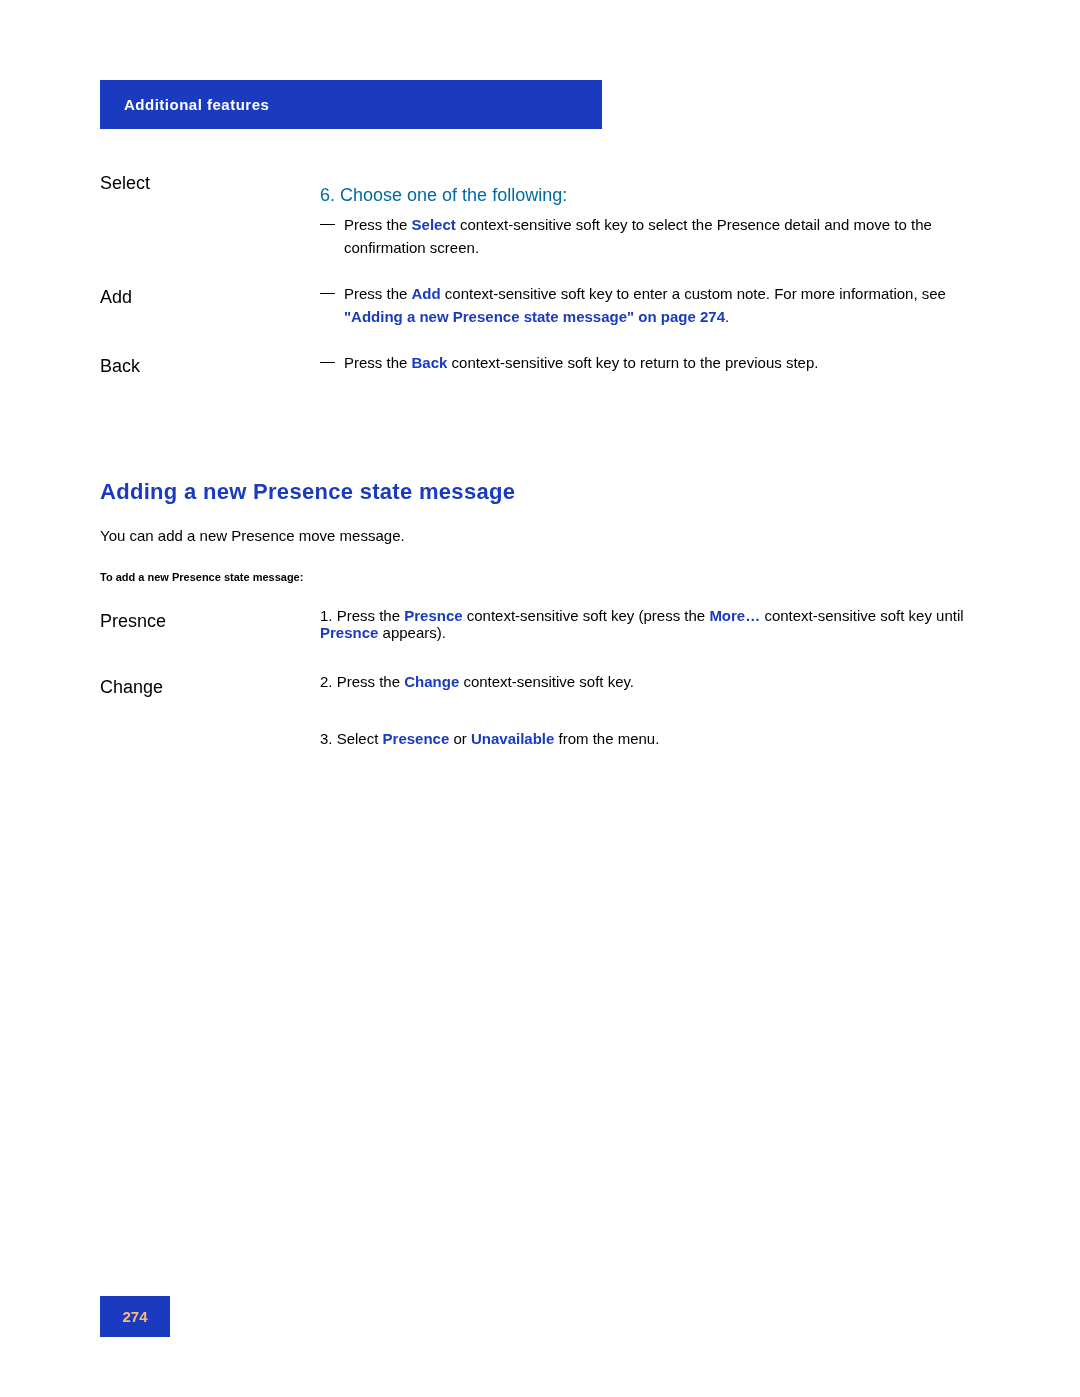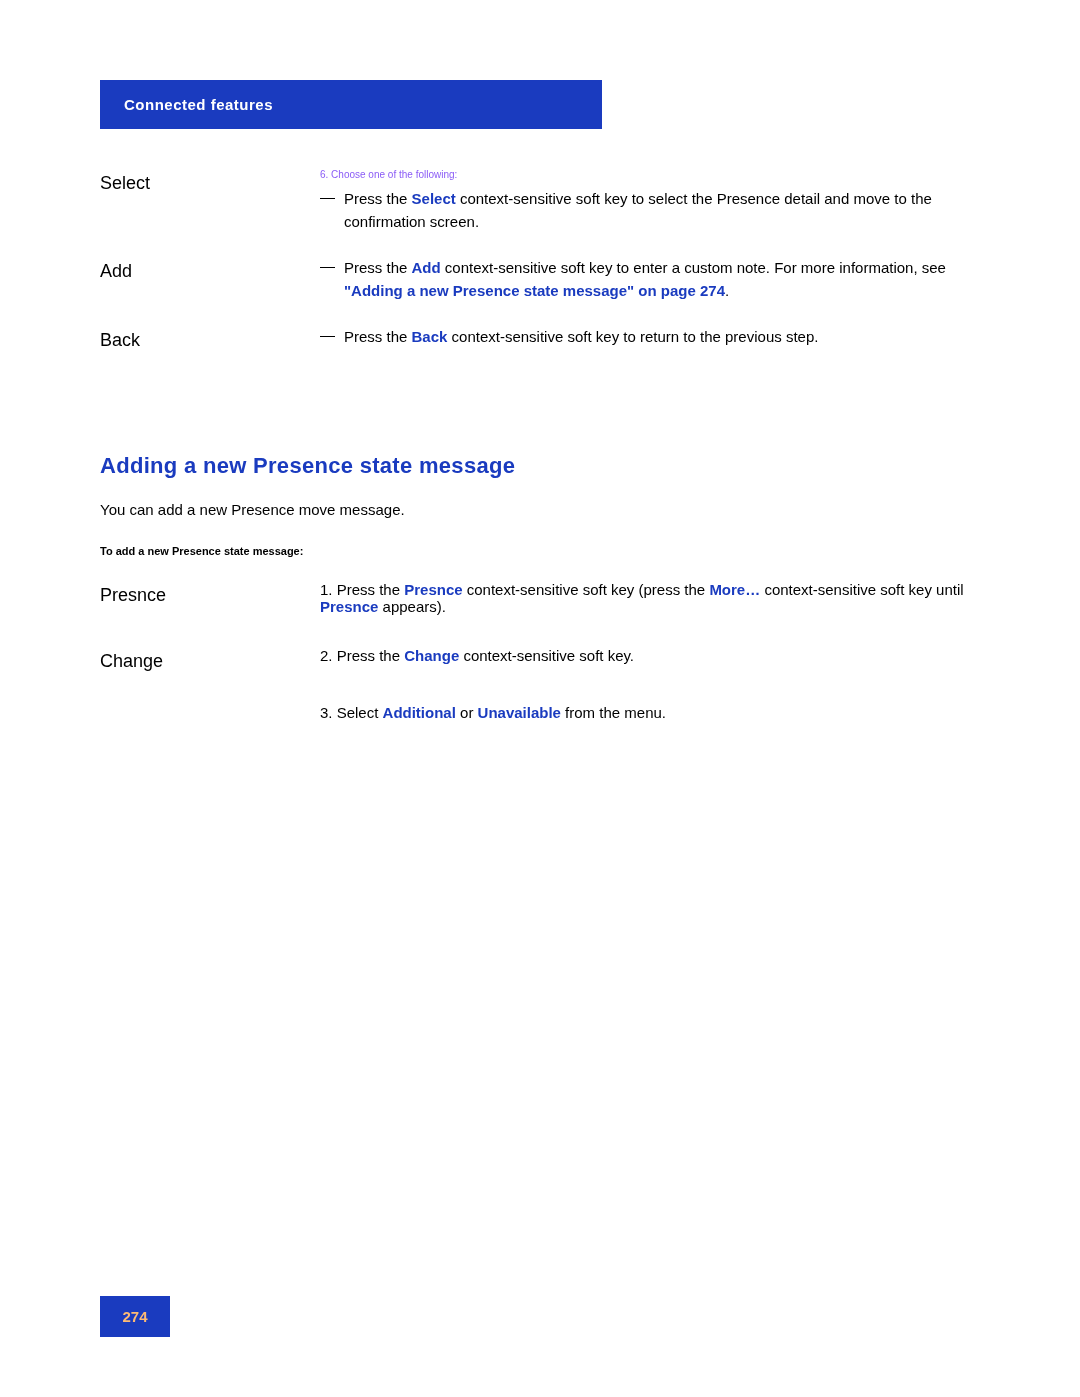--- a/index.html
+++ b/index.html
@@ -61,23 +61,24 @@
       padding-left: 20px;
     }
 
     .key-label {
       font-size: 18px;
       color: #000000;
       font-weight: normal;
     }
 
     .step-number {
-      font-size: 10px;
-      color: #8b5cf6;
+      font-size: 18px;
+      color: #0369a1;
       margin-bottom: 8px;
+      margin-top: 16px;
     }
 
     .bullet-item {
       display: flex;
       margin-bottom: 12px;
       align-items: flex-start;
     }
 
     .bullet-dash {
       min-width: 20px;
@@ -141,21 +142,21 @@
       height: 10px;
     }
   </style>
 </head>
 <body>
 
 <div class="page-container">
 
   
   <div class="header-bar">
-    <span class="header-bar-title">Connected features</span>
+    <span class="header-bar-title">Additional features</span>
   </div>
 
   
   <div class="content-section">
 
     <div class="two-column">
       <div class="left-col">
         <span class="key-label">Select</span>
       </div>
       <div class="right-col">
@@ -239,21 +240,21 @@
 
     <div class="spacer"></div>
     <div class="spacer"></div>
 
     <div class="two-column">
       <div class="left-col">
         <span class="key-label"></span>
       </div>
       <div class="right-col">
         <span>
-          3.   Select <strong><a class="blue-link">Additional</a></strong> or <strong><a class="blue-link">Unavailable</a></strong> from the menu.
+          3.   Select <strong><a class="blue-link">Presence</a></strong> or <strong><a class="blue-link">Unavailable</a></strong> from the menu.
         </span>
       </div>
     </div>
 
   </div>
 
   
   <div class="page-number-box">
     <span>274</span>
   </div>

